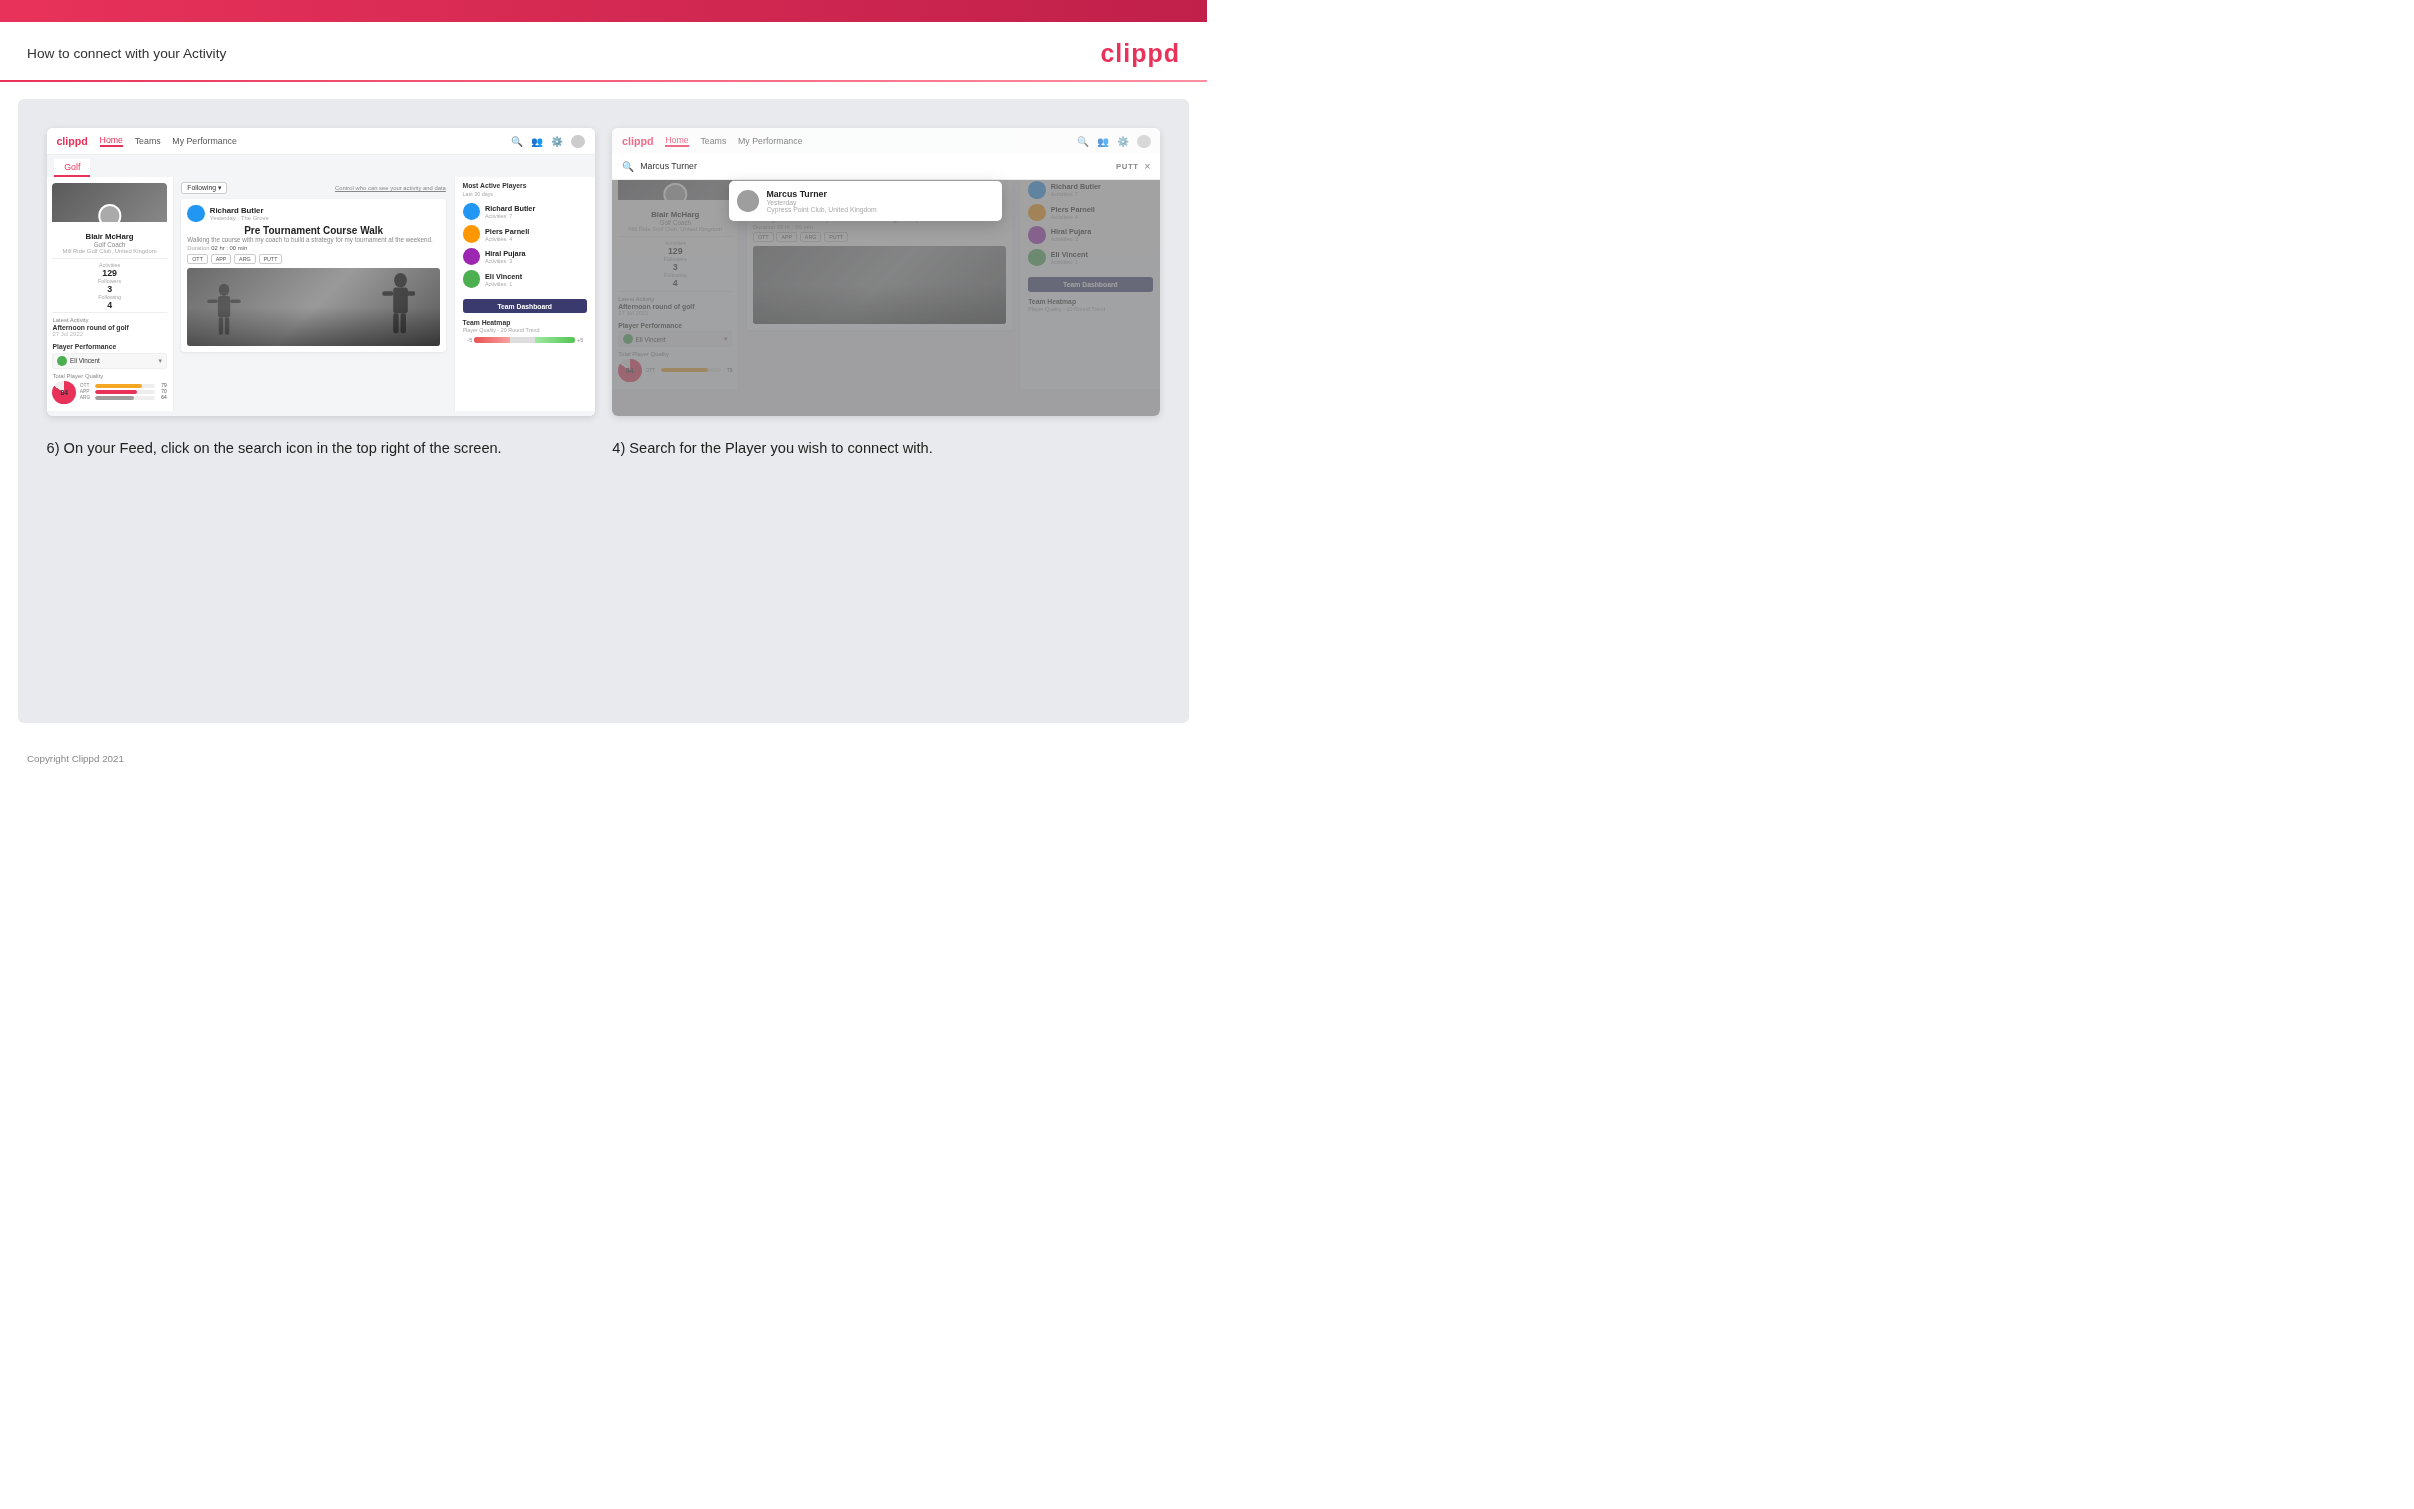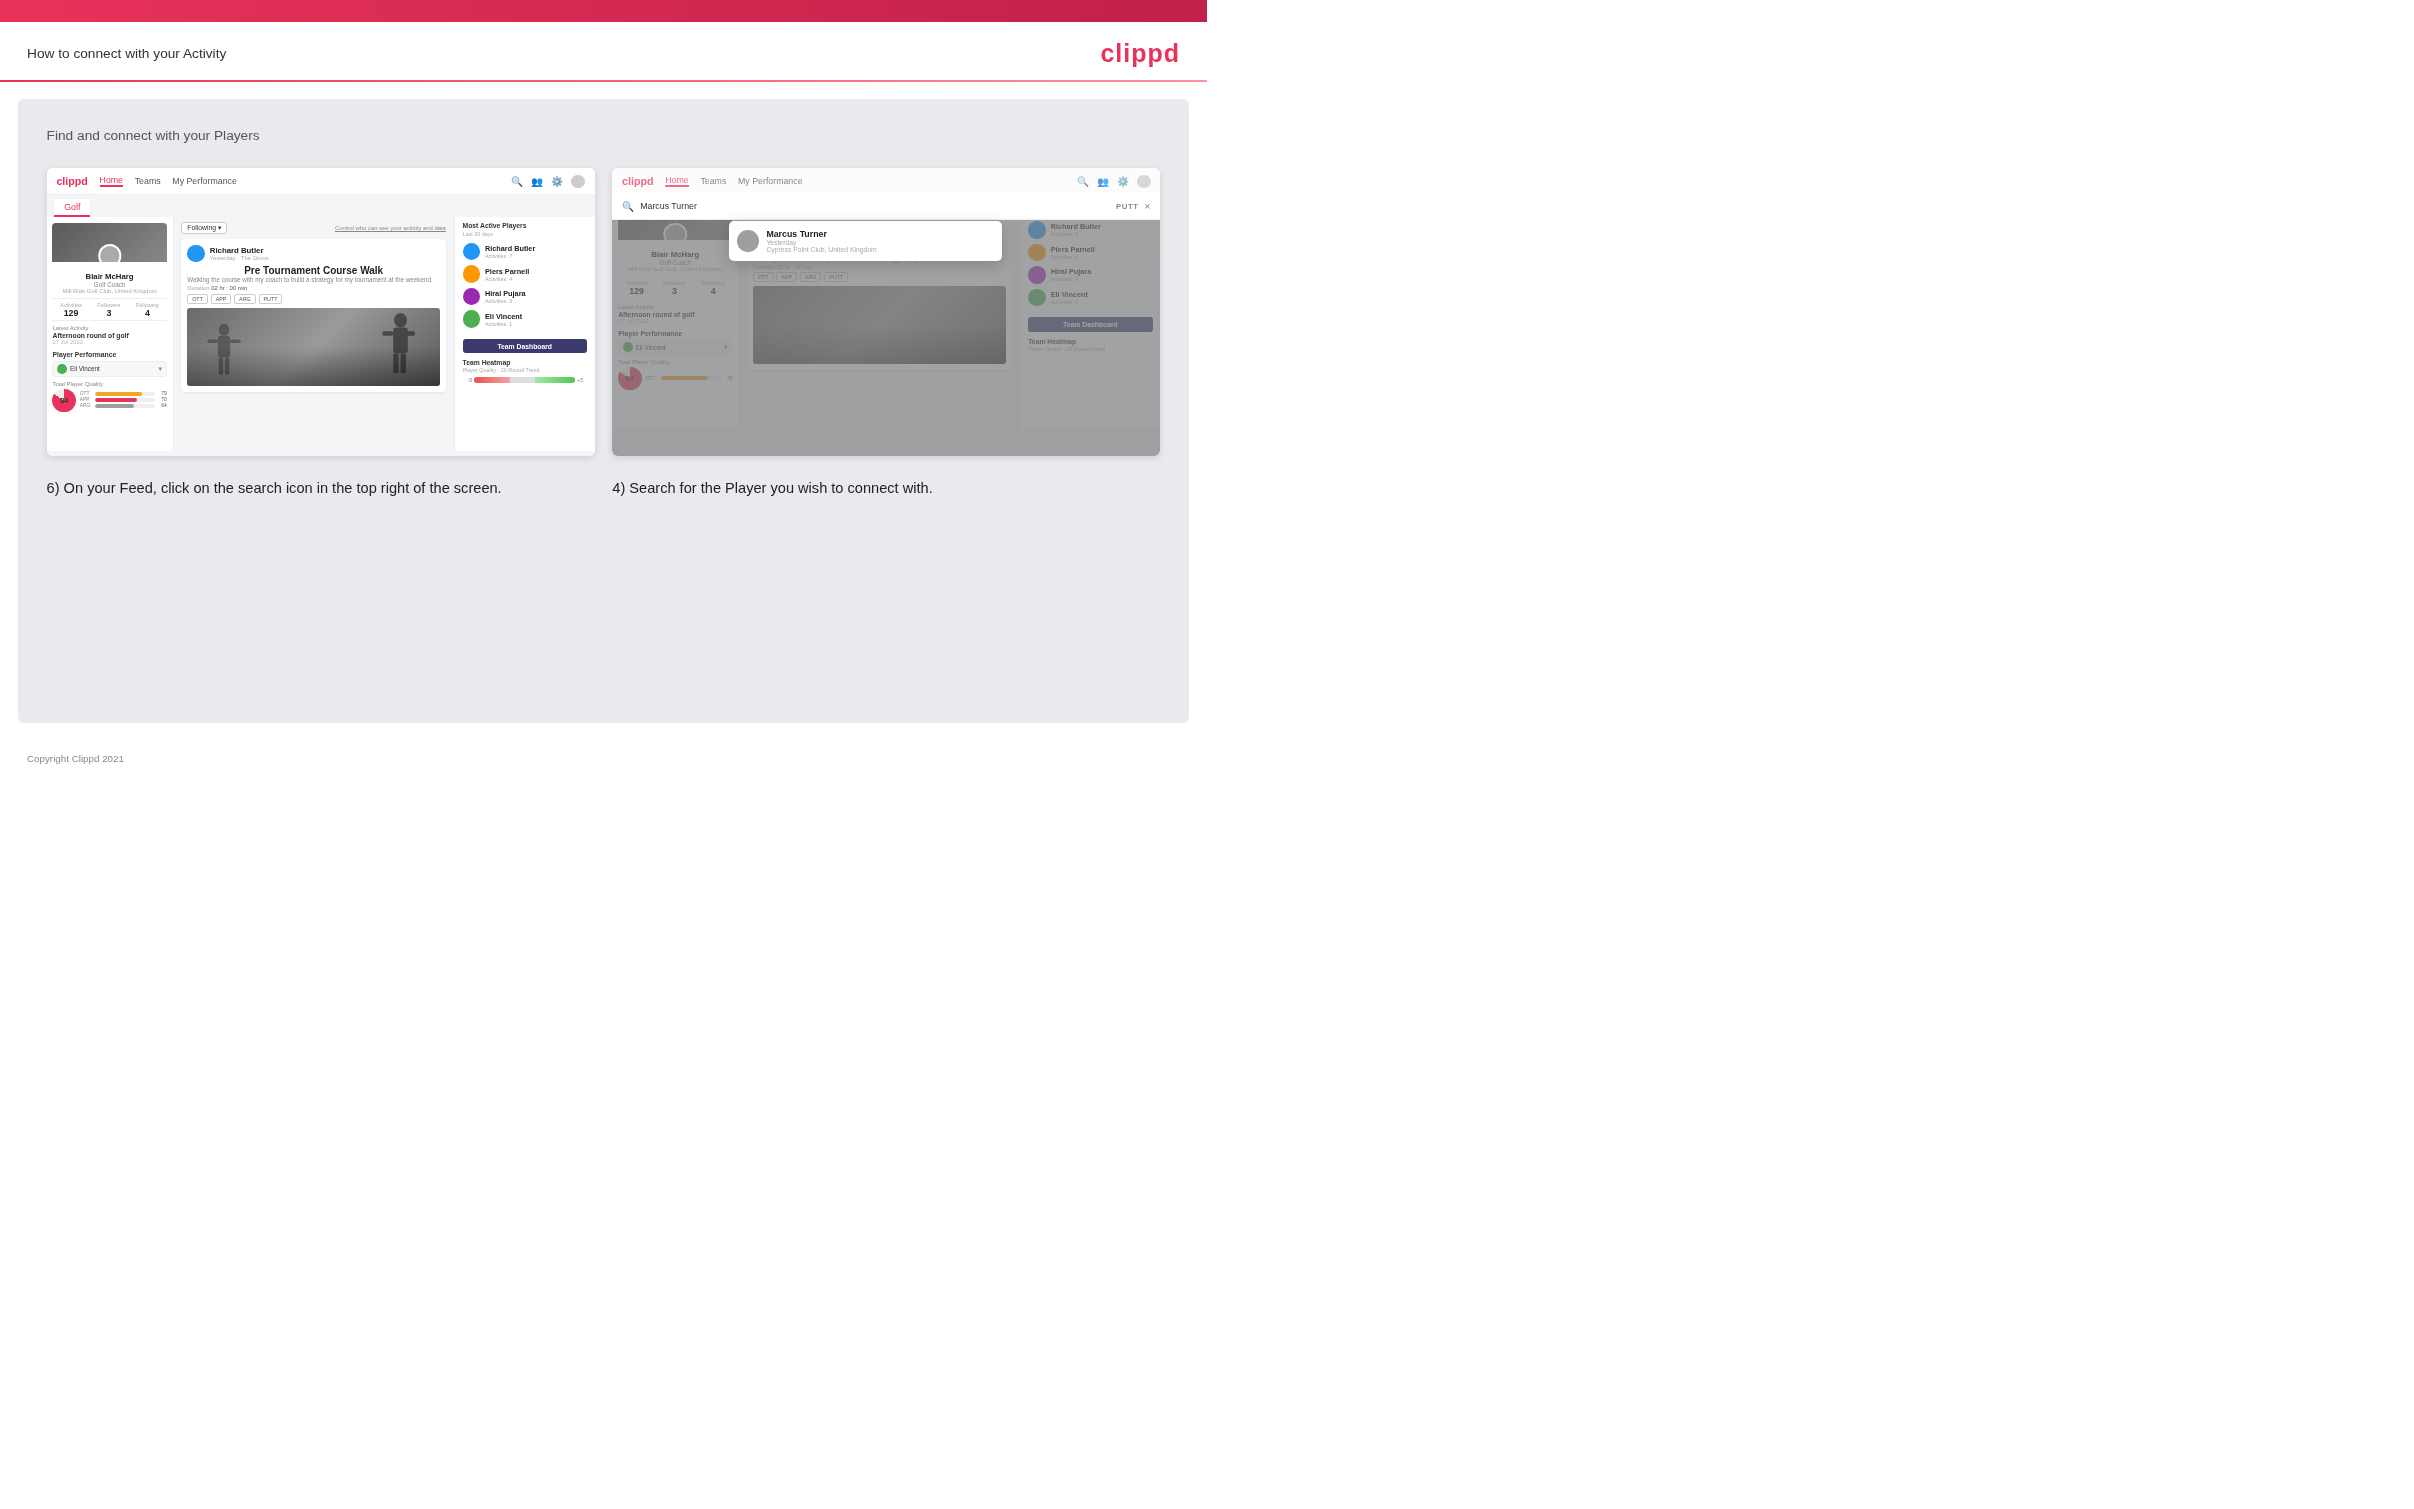--- a/index.html
+++ b/index.html
@@ -199,20 +199,21 @@
       margin-bottom: 3.9px;
     }
 
     .profile-stats {
       display: flex;
       justify-content: space-around;
       border-top: 1px solid #eee;
       border-bottom: 1px solid #eee;
       padding: 2.9px 0;
       margin: 3.9px 0;
+      flex-direction: column;
     }
     .profile-stat-label {
       font-size: 5.4px;
       color: #aaa;
       text-align: center;
     }
     .profile-stat-value {
       font-size: 8.8px;
       font-weight: 700;
       text-align: center;
@@ -655,21 +656,20 @@
 
 <div class="top-bar"></div>
 
 <div class="header">
   <span class="header-title">How to connect with your Activity</span>
   <span class="logo">clippd</span>
 </div>
 <div class="header-divider"></div>
 
 <div class="main-content">
-  <p class="main-subheading">Find and connect with your Players</p>
 
   <div class="screenshots-row">
 
     <div class="screenshot-panel">
       <div class="mock-app">
 
         
         <div class="app-navbar">
           <span class="app-logo">clippd</span>
           <span class="nav-item active">Home</span>

